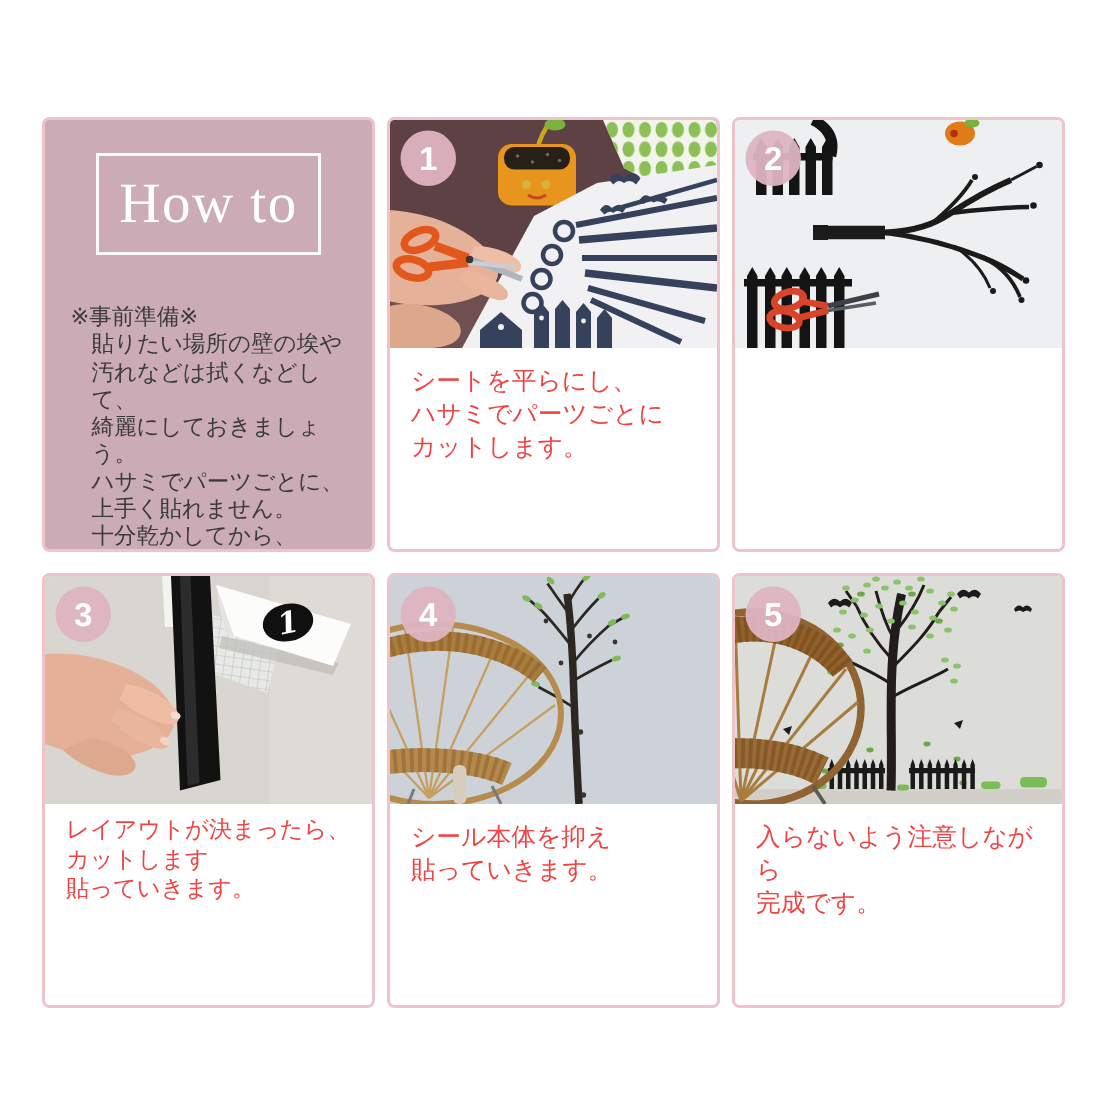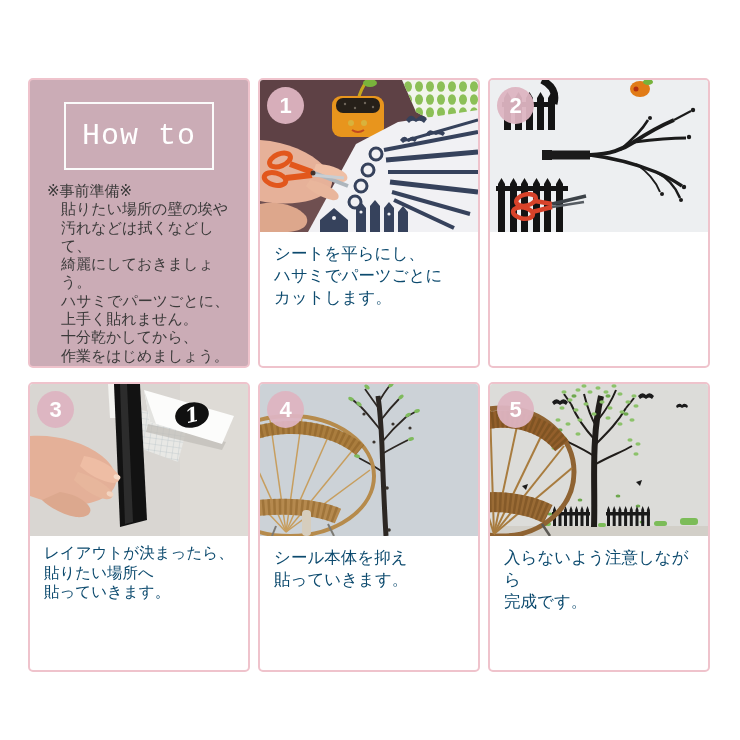--- a/index.html
+++ b/index.html
@@ -24,38 +24,38 @@
     position:relative;
     overflow:hidden;
   }
   .panel.howto{background:#cbacb6;}
   .titlebox{
     margin:22px auto 0;width:146px;height:64px;
     border:2px solid #fbfbfb;
     display:flex;align-items:center;justify-content:center;
   }
   .titlebox span{
-    color:#ffffff;font-size:30px;font-weight:400;letter-spacing:1px;
-    font-family:Liberation Mono, monospace;
-  }
-  .prep{margin:12px 12px 0 17px;font-size:15px;line-height:1.22;color:#3b3a3a;}
+    color:#ffffff;font-size:38px;font-weight:400;letter-spacing:1px;
+    font-family:Liberation Serif, serif;
+  }
+  .prep{margin:32px 12px 0 17px;font-size:15px;line-height:1.22;color:#3b3a3a;}
   .prep-heading{white-space:pre-line;}
   .prep-body{white-space:pre-line;padding-left:14px;}
   .photo{height:152px;position:relative;background:#e8e8e8;}
   .photo svg{display:block;width:100%;height:100%;}
   .badge{
     position:absolute;top:7px;left:7px;width:37px;height:37px;border-radius:50%;
     background:rgba(221,180,193,0.95);color:#ffffff;
     font-size:22px;font-weight:bold;
     font-family:"Liberation Sans",sans-serif;
     display:flex;align-items:center;justify-content:center;
   }
   .caption{
     margin:11px 8px 0 14px;
-    font-size:16.5px;line-height:1.33;color:#0c4a6e;
+    font-size:16.5px;line-height:1.33;color:#ef4444;
     white-space:pre-line;
   }
   .caption.tight{font-size:15.5px;line-height:1.26;margin-top:8px;}
   .caption.tight.second{margin-top:9px;}
 </style>
 </head>
 <body>
 
 <div class="grid">
 
@@ -248,21 +248,21 @@
           <path d="M54,72 C68,74 82,82 88,90 C91,95 89,99 83,99 C72,98 58,90 50,82 Z" fill="#eebda4"></path>
           <path d="M48,88 C62,92 76,100 82,108 C84,113 81,116 75,115 C64,113 52,104 44,96 Z" fill="#e7b69c"></path>
           <path d="M30,108 C44,110 56,116 60,124 C62,130 56,134 46,133 C34,131 20,124 12,116 Z" fill="#dca88e"></path>
           <ellipse cx="87" cy="93" rx="3.5" ry="2.5" fill="#f6dbc8" transform="rotate(20 87 93)"></ellipse>
           <ellipse cx="80" cy="110" rx="3.5" ry="2.5" fill="#f2d4c0" transform="rotate(25 80 110)"></ellipse>
         </g>
       </svg>
       <div class="badge">3</div>
     </div>
     <p class="caption tight">レイアウトが決まったら、
-貼りたい場所へ
+カットします
 貼っていきます。</p>
   </section>
 
   <section class="panel">
     <div class="photo">
       <svg viewBox="0 0 218 152" preserveAspectRatio="none">
         <rect width="218" height="152" fill="#ccd2d7"></rect>
         <g>
           <path d="M126,152 C124,118 123,92 122,62 C121,40 120,26 118,12" stroke="#2c2723" stroke-width="5" fill="none"></path>
           <path d="M122,62 C121,40 120,26 118,12" stroke="#2c2723" stroke-width="3" fill="none"></path>

